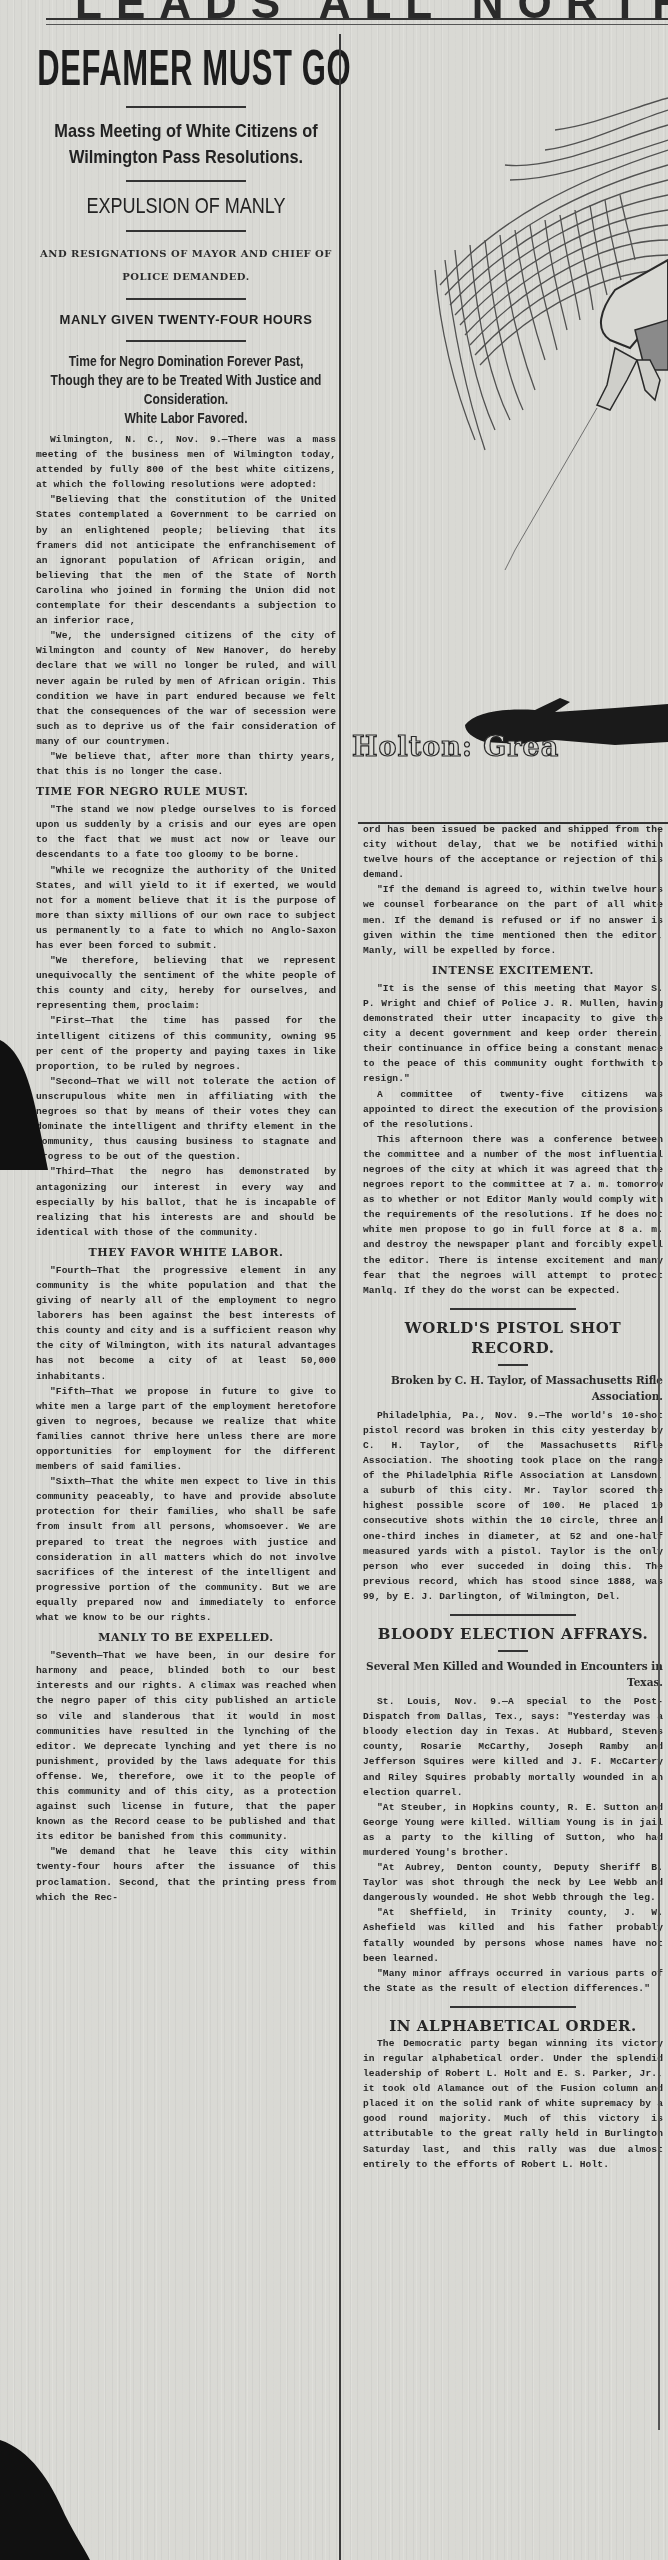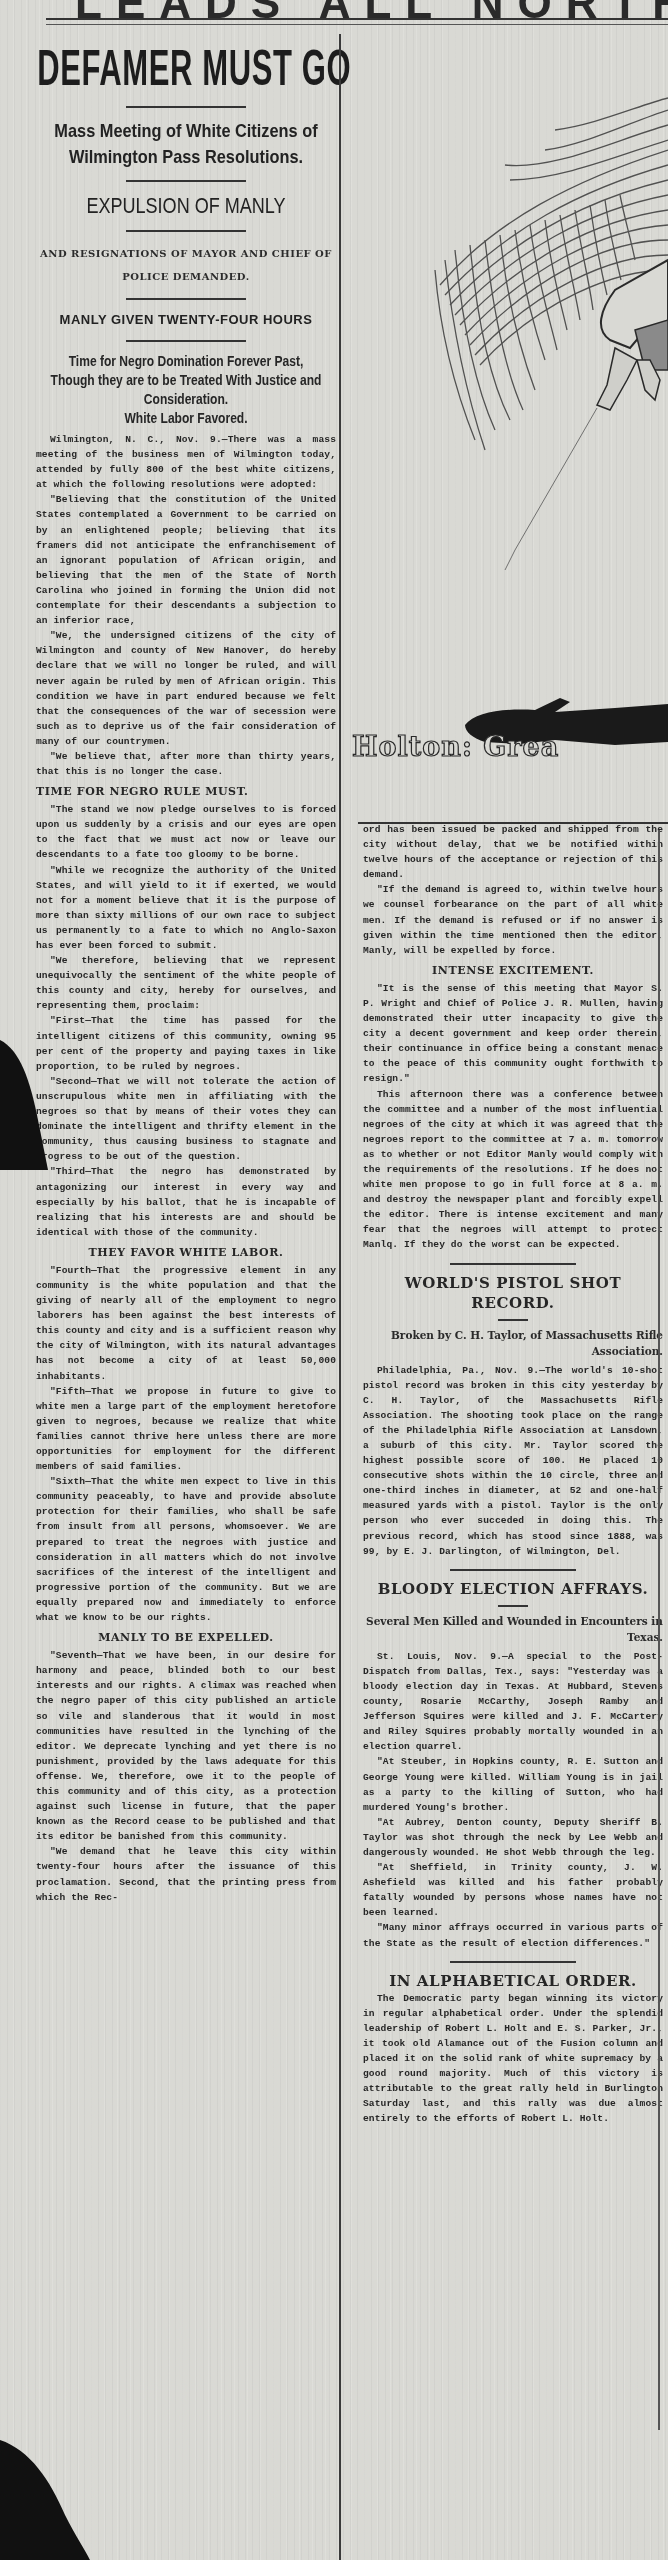--- a/index.html
+++ b/index.html
@@ -196,20 +196,21 @@
 </svg>
 <svg class="silhouette" style="left:0; top:2440px;" width="90" height="120" viewBox="0 0 90 120">
   <path d="M0,0 C30,10 50,40 65,75 C75,95 85,110 90,120 L0,120 Z" fill="#111"></path>
 </svg>
 
 <div class="col-right">
   <p class="body noindent">ord has been issued be packed and shipped from the city without delay, that we be notified within twelve hours of the acceptance or rejection of this demand.</p>
   <p class="body">"If the demand is agreed to, within twelve hours we counsel forbearance on the part of all white men. If the demand is refused or if no answer is given within the time mentioned then the editor, Manly, will be expelled by force.</p>
   <div class="subhead-serif">INTENSE EXCITEMENT.</div>
   <p class="body">"It is the sense of this meeting that Mayor S. P. Wright and Chief of Police J. R. Mullen, having demonstrated their utter incapacity to give the city a decent government and keep order therein, their continuance in office being a constant menace to the peace of this community ought forthwith to resign."</p>
+  <p class="body">A committee of twenty-five citizens was appointed to direct the execution of the provisions of the resolutions.</p>
   <p class="body">This afternoon there was a conference between the committee and a number of the most influential negroes of the city at which it was agreed that the negroes report to the committee at 7 a. m. tomorrow as to whether or not Editor Manly would comply with the requirements of the resolutions. If he does not white men propose to go in full force at 8 a. m. and destroy the newspaper plant and forcibly expell the editor. There is intense excitement and many fear that the negroes will attempt to protect Manlq. If they do the worst can be expected.</p>
 
   <div class="long-rule"></div>
   <div class="article-head">WORLD'S PISTOL SHOT RECORD.</div>
   <div class="tiny-rule"></div>
   <div class="article-deck">Broken by C. H. Taylor, of Massachusetts Rifle Association.</div>
   <p class="body">Philadelphia, Pa., Nov. 9.—The world's 10-shot pistol record was broken in this city yesterday by C. H. Taylor, of the Massachusetts Rifle Association. The shooting took place on the range of the Philadelphia Rifle Association at Lansdown, a suburb of this city. Mr. Taylor scored the highest possible score of 100. He placed 10 consecutive shots within the 10 circle, three and one-third inches in diameter, at 52 and one-half measured yards with a pistol. Taylor is the only person who ever succeded in doing this. The previous record, which has stood since 1888, was 99, by E. J. Darlington, of Wilmington, Del.</p>
 
   <div class="long-rule"></div>
   <div class="article-head">BLOODY ELECTION AFFRAYS.</div>

